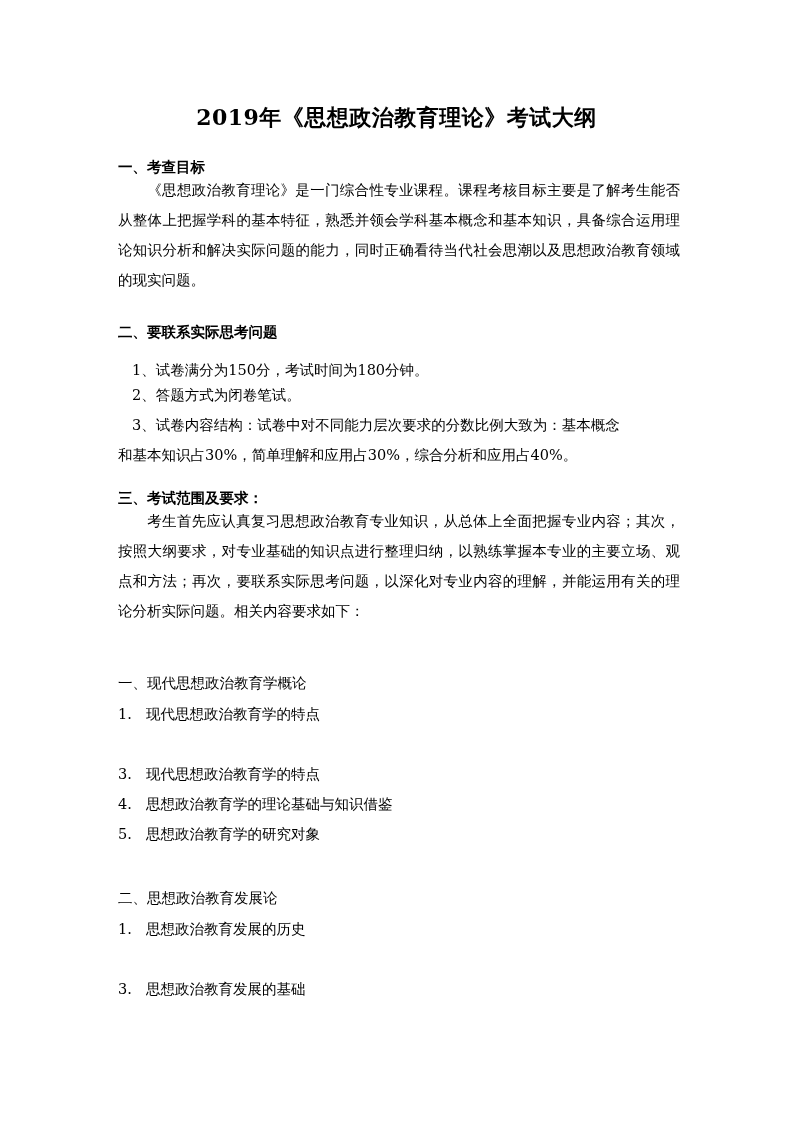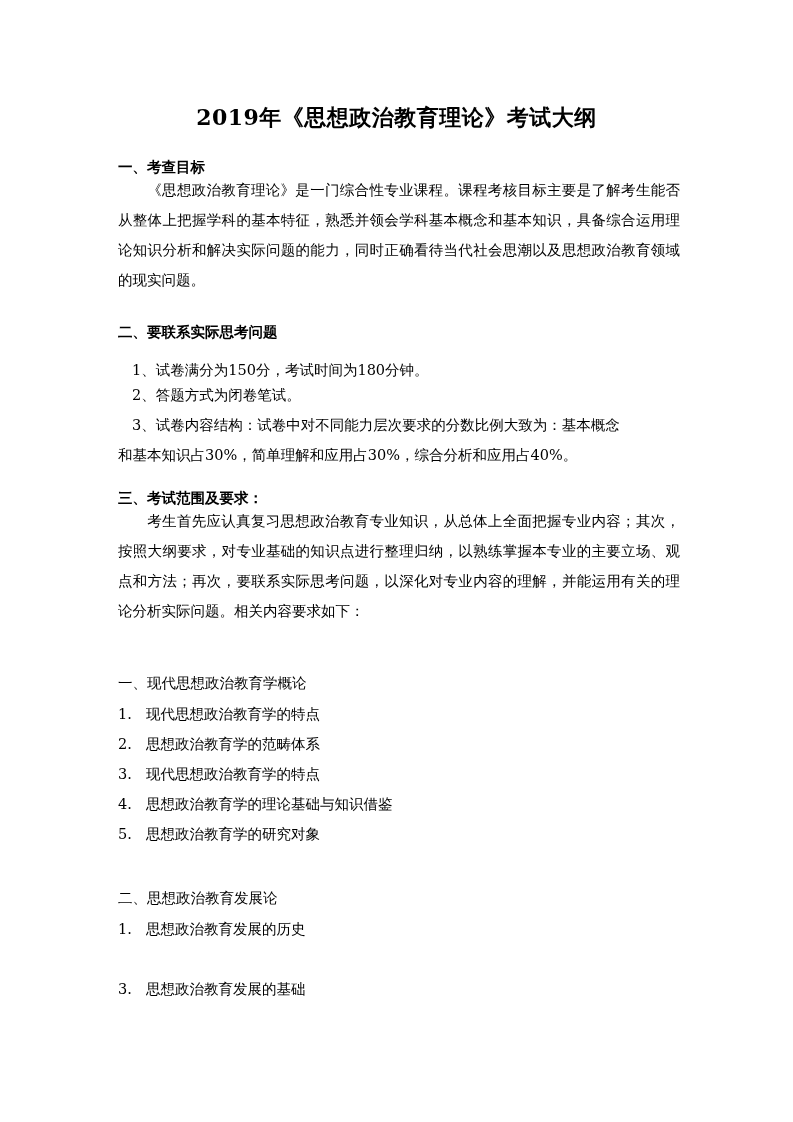--- a/index.html
+++ b/index.html
@@ -42,21 +42,20 @@
   <div class="line sub" style="top:360px;">1、试卷满分为150分，考试时间为180分钟。</div>
   <div class="line sub" style="top:385px;">2、答题方式为闭卷笔试。</div>
   <div class="line sub" style="top:415px;">3、试卷内容结构：试卷中对不同能力层次要求的分数比例大致为：基本概念</div>
   <div class="line" style="top:445px;">和基本知识占30%，简单理解和应用占30%，综合分析和应用占40%。</div>
 
   <div class="h" style="top:488px;">三、考试范围及要求：</div>
   <div class="para" style="top:506px;"><span class="indent"></span><span>考生首先应认真复习思想政治教育专业知识，从总体上全面把握专业内容；其次，按照大纲要求，对专业基础的知识点进行整理归纳，以熟练掌握本专业的主要立场、观点和方法；再次，要联系实际思考问题，以深化对专业内容的理解，并能运用有关的理论分析实际问题。相关内容要求如下：</span></div>
 
   <div class="line" style="top:673px;">一、现代思想政治教育学概论</div>
   <div class="line" style="top:704px;"><span class="num">1.</span><span>现代思想政治教育学的特点</span></div>
-  <div class="line" style="top:734px;"><span class="num">2.</span><span>思想政治教育学的范畴体系</span></div>
   <div class="line" style="top:764px;"><span class="num">3.</span><span>现代思想政治教育学的特点</span></div>
   <div class="line" style="top:794px;"><span class="num">4.</span><span>思想政治教育学的理论基础与知识借鉴</span></div>
   <div class="line" style="top:824px;"><span class="num">5.</span><span>思想政治教育学的研究对象</span></div>
 
   <div class="line" style="top:888px;">二、思想政治教育发展论</div>
   <div class="line" style="top:919px;"><span class="num">1.</span><span>思想政治教育发展的历史</span></div>
   <div class="line" style="top:979px;"><span class="num">3.</span><span>思想政治教育发展的基础</span></div>
 </div>
 
 </body></html>

